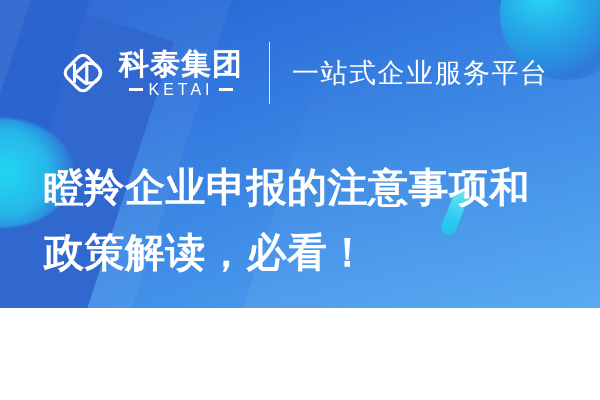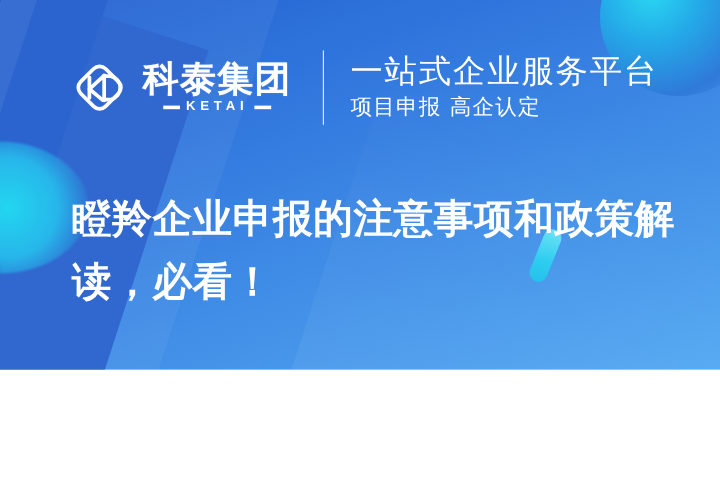--- a/index.html
+++ b/index.html
@@ -131,22 +131,22 @@
     display:flex; align-items:center; gap:5px;
     margin-top:2px;
   }
   .logo-en-row .dash{
     display:block;
     width:14px; height:3px;
     background:#ffffff;
   }
   .logo-en{
     color:#ffffff;
-    font-size:11px;
-    font-weight:700;
+    font-size:16px;
+    font-weight:400;
     letter-spacing:4px;
     line-height:1;
     white-space:nowrap;
   }
 
   .divider{
     width:1px; height:62px;
     background:rgba(255,255,255,0.82);
     margin-left:26px;
   }
@@ -172,24 +172,24 @@
     letter-spacing:1px;
     line-height:1.3;
     margin-top:3px;
     white-space:nowrap;
     font-family:"DejaVu Serif","Liberation Serif",serif;
   }
 
   
   .headline{
     position:absolute;
-    left:60px; top:155px;
+    left:44px; top:155px;
     width:510px;
     color:#ffffff;
-    font-size:33px;
+    font-size:40px;
     font-weight:700;
     line-height:1.62;
     letter-spacing:0.5px;
     font-family:"DejaVu Sans","Liberation Sans",sans-serif;
   }
 </style>
 </head>
 <body>
 
 <div class="banner">
@@ -239,20 +239,19 @@
           <span class="dash"></span>
         </div>
       </div>
 
     </div>
 
     <div class="divider"></div>
 
     <div class="tagline">
       <div class="tagline-main">一站式企业服务平台</div>
-      <div class="tagline-sub">项目申报 高企认定</div>
     </div>
 
   </div>
 
   <div class="headline">瞪羚企业申报的注意事项和政策解读，必看！</div>
 
 </div>
 
 </body></html>

